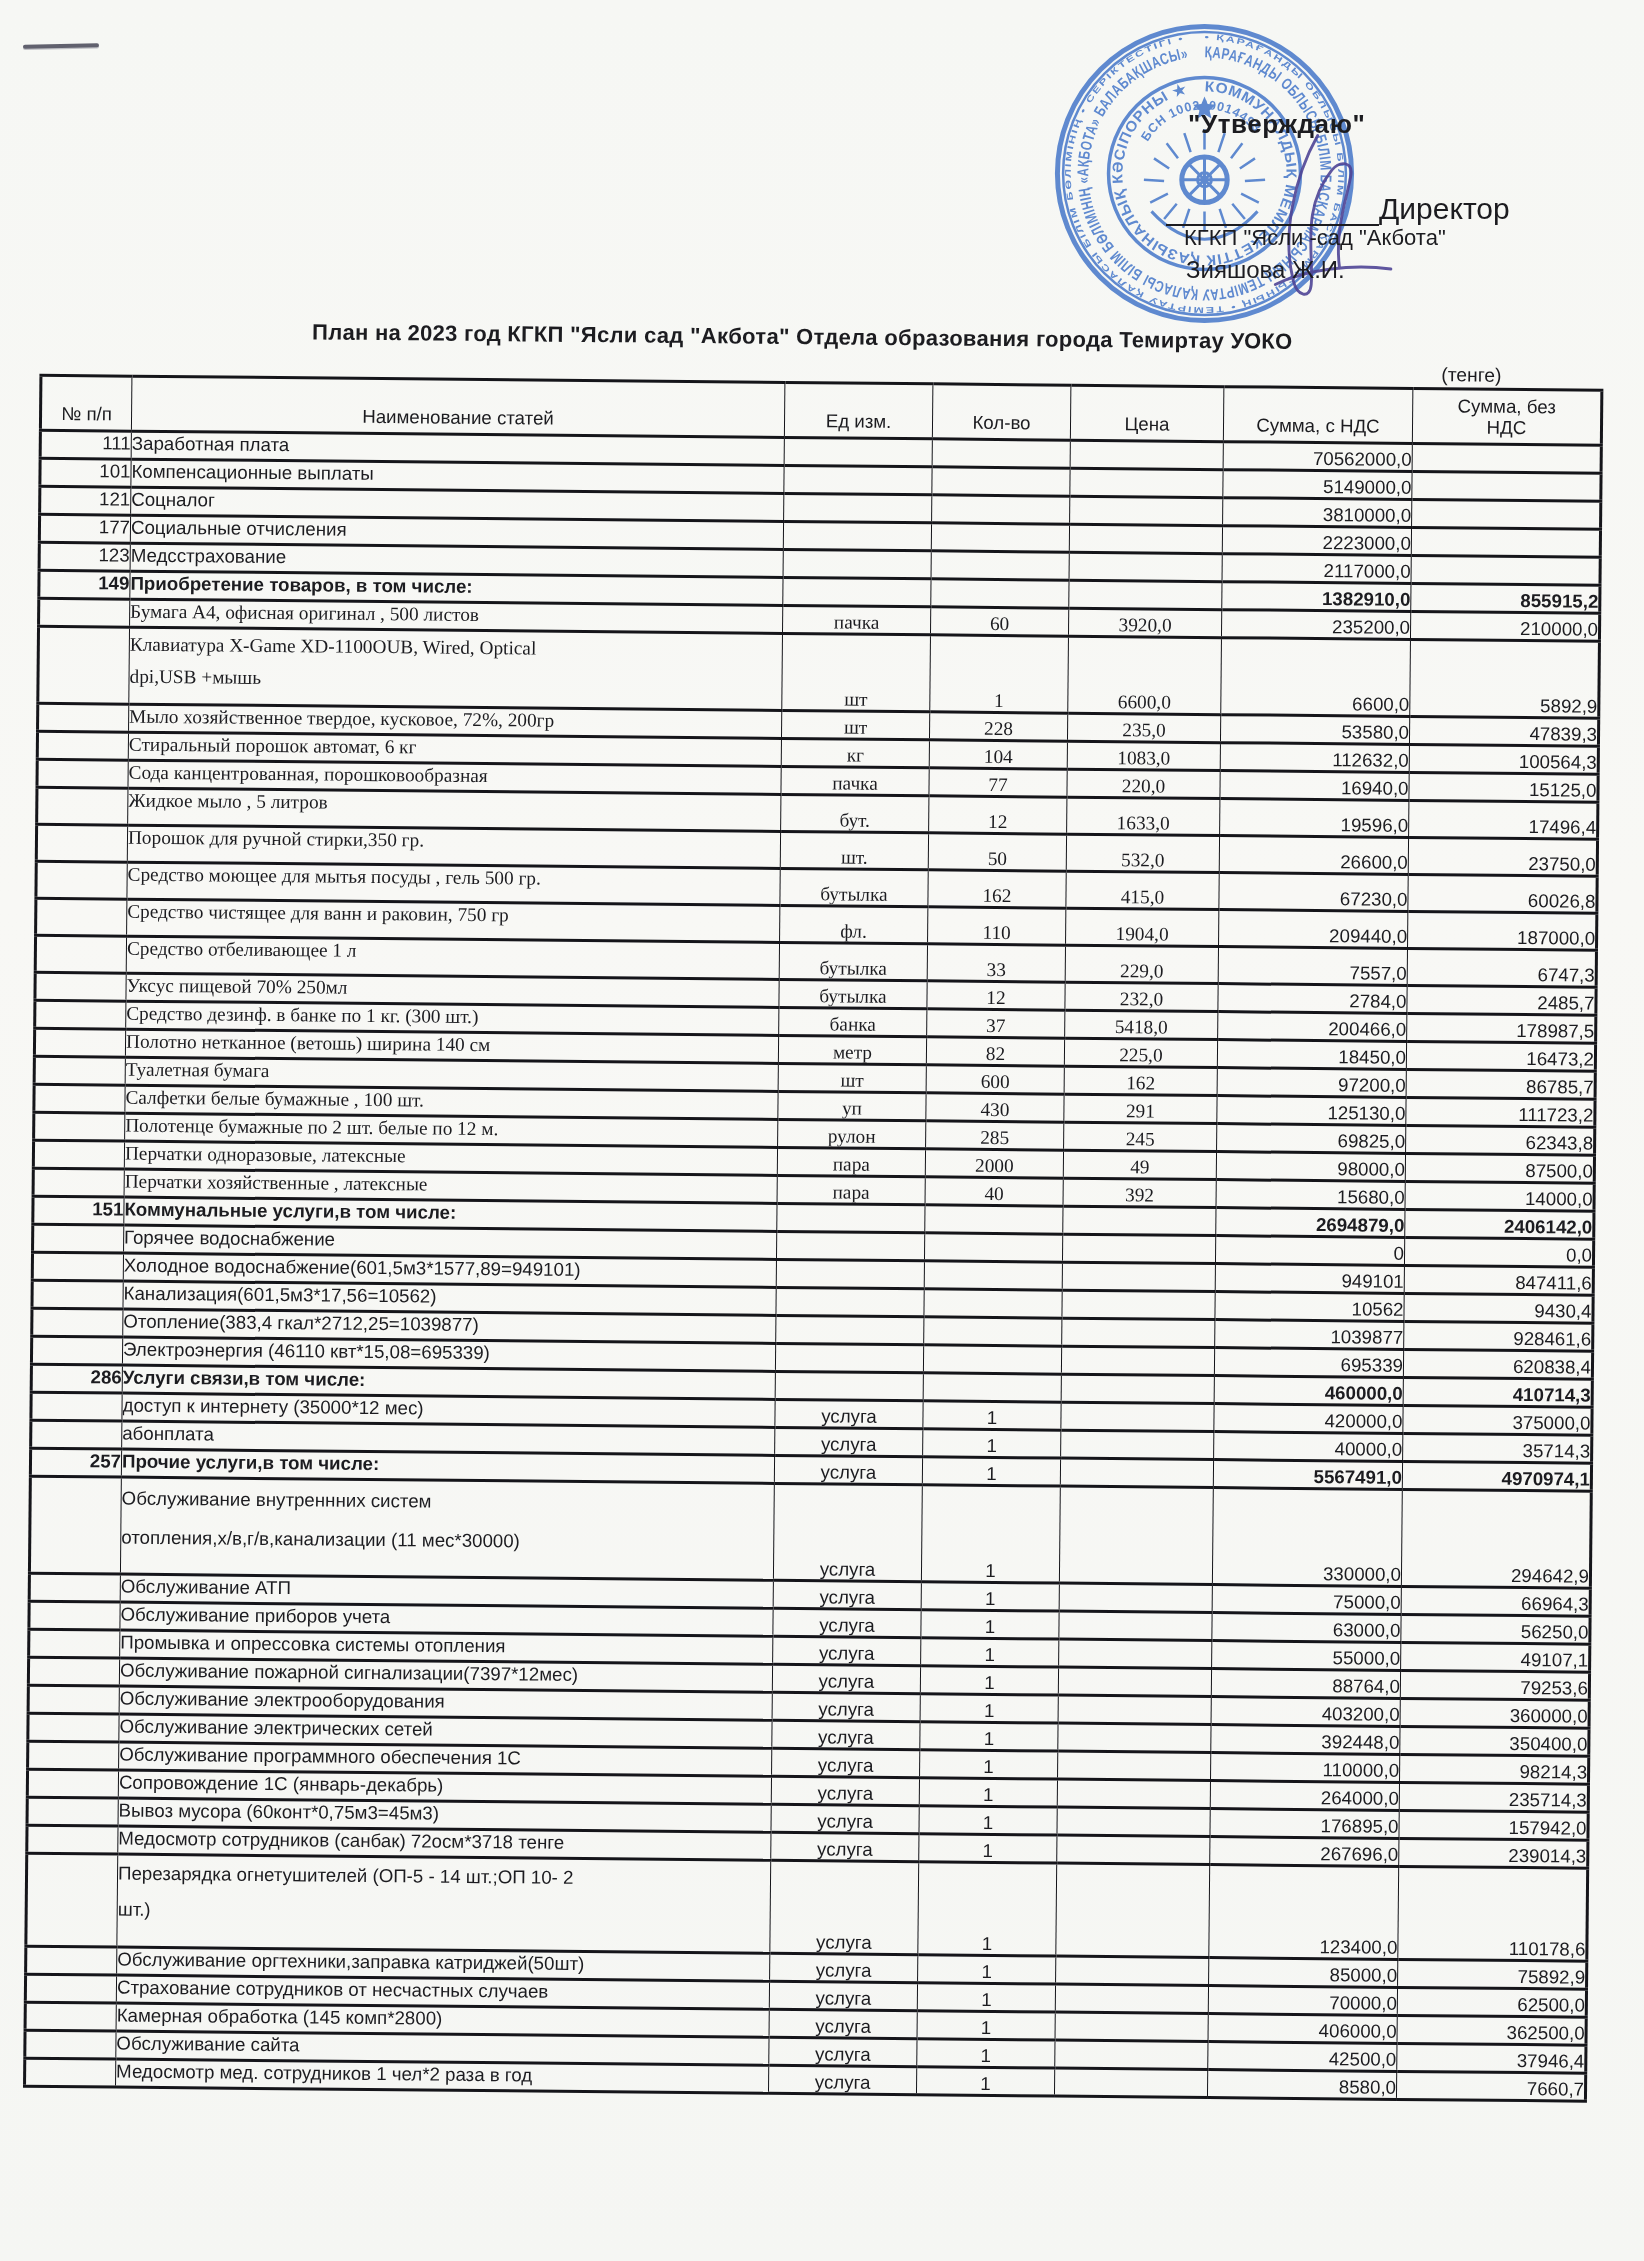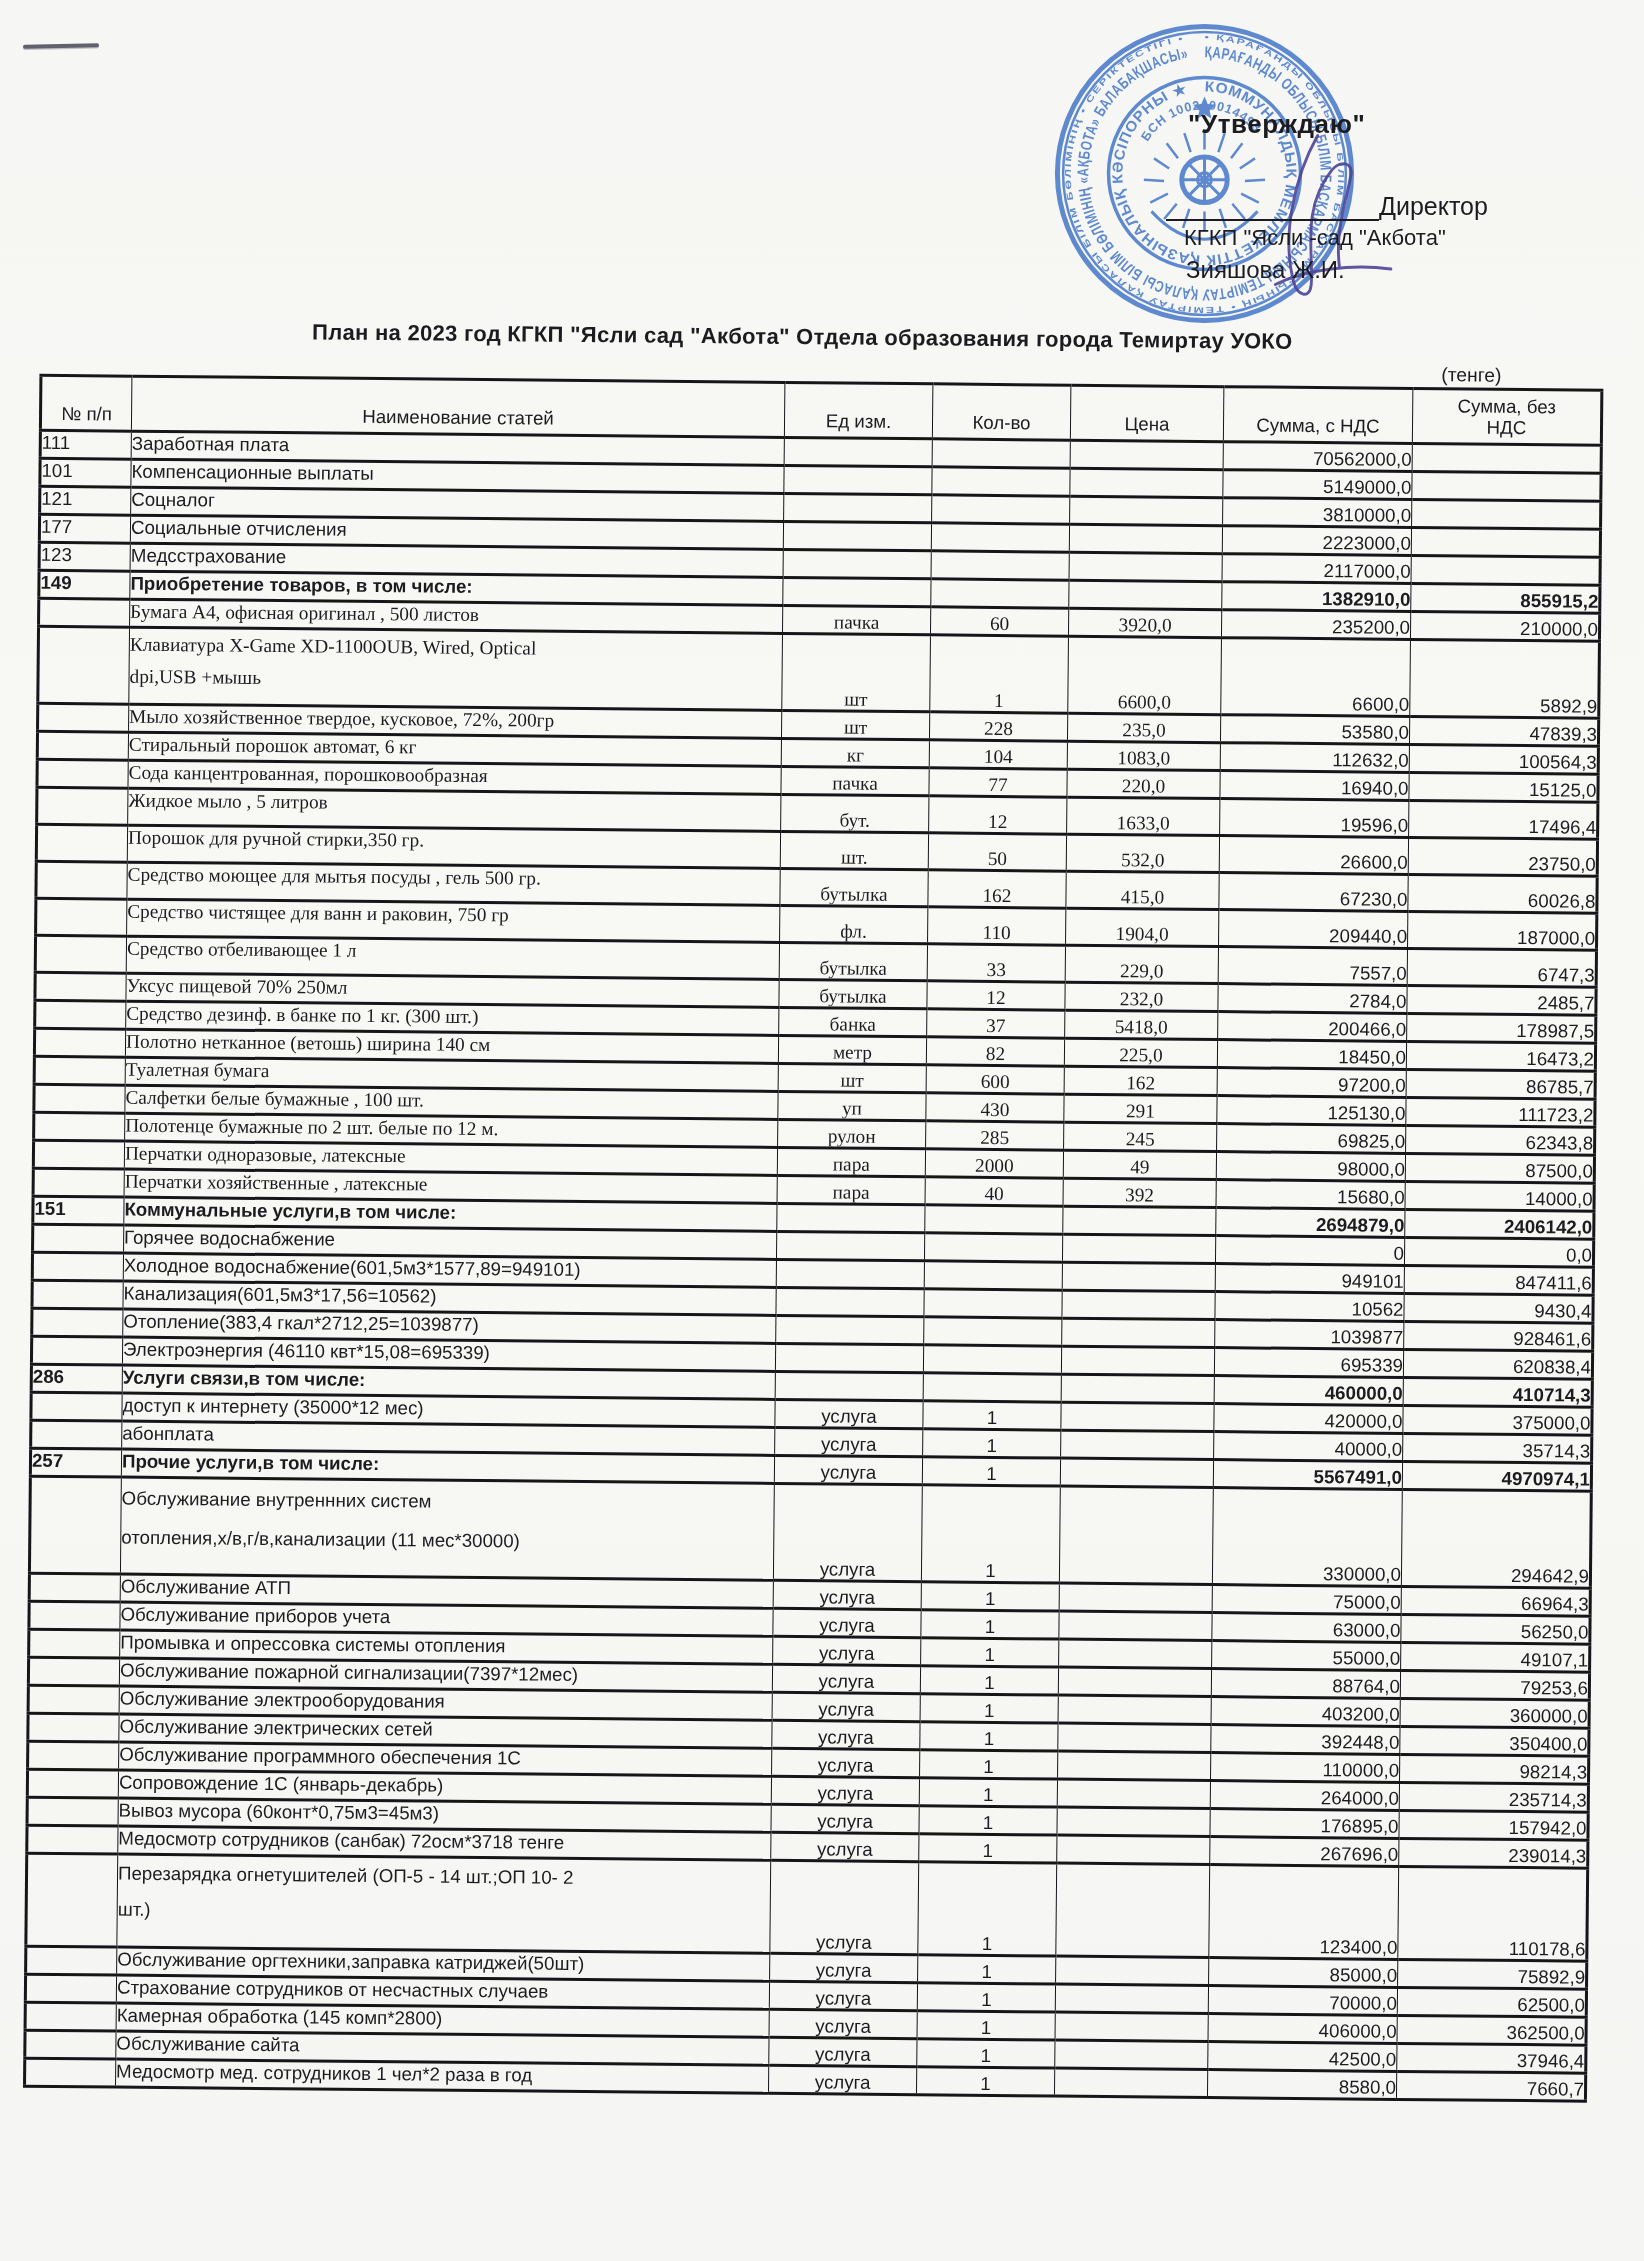--- a/index.html
+++ b/index.html
@@ -14,40 +14,40 @@
   .artifact{position:absolute;left:23px;top:44px;width:76px;height:3.9px;
     background:#61616e;border-radius:2.6px;transform:rotate(-1.2deg);
     box-shadow:0 1.3px 0 rgba(90,90,110,.35)}
 
   
   .approval{position:absolute;left:1024px;top:6.4px;width:612px;height:361px}
   .stamp{position:absolute;left:29px;top:16px;width:303px;height:303px;opacity:.82}
   .stamp *{vector-effect:non-scaling-stroke}
   .signature{position:absolute;left:232px;top:122px;width:167px;height:187px;opacity:.9}
   .approve{position:absolute;left:164px;top:103px;font-size:26px;font-weight:bold;letter-spacing:0.6px}
-  .sigrow{position:absolute;left:142px;top:186px;white-space:nowrap;font-size:25px}
+  .sigrow{position:absolute;left:142px;top:186px;white-space:nowrap;font-size:30px}
   .sigrow .line{display:inline-block;width:213px;border-bottom:2.6px solid #1c1c20;height:22px;vertical-align:bottom}
   .org{position:absolute;left:160px;top:219px;font-size:22px}
   .dirname{position:absolute;left:162px;top:250px;font-size:24px;font-weight:normal}
 
   
   .tilt{position:absolute;left:0;top:317px;width:1644px;transform:rotate(0.55deg);transform-origin:64px 0}
   .doc-title{margin-left:110px;width:1385px;text-align:center;font-size:22px;font-weight:bold;letter-spacing:0.3px}
   .tenge{margin-left:40px;width:1462px;text-align:right;font-size:19.3px;margin-top:7.7px}
 
   table.plan{border-collapse:collapse;margin-left:40px;margin-top:1.3px;table-layout:fixed;
     border:3.9px solid #15151a;background:transparent}
   .plan th,.plan td{border:1.9px solid #15151a;border-top-width:3.2px;border-bottom-width:3.2px;
     padding:0;overflow:hidden}
   .plan thead tr{height:55px}
   .plan th{vertical-align:bottom;font-weight:400;font-size:18.7px;text-align:center;
     padding-bottom:5.2px;white-space:pre-line;line-height:21px;border-bottom-width:3.9px}
   .plan tbody tr{height:28px}
   .plan td{font-size:18.7px;line-height:21px}
-  .c-code{text-align:left;vertical-align:top;padding:1.9px 6.4px 0 0}
+  .c-code{text-align:right;vertical-align:top;padding:1.9px 6.4px 0 0}
   .c-name{text-align:left;vertical-align:top;padding:2.6px 3.9px 1.3px 6.4px;white-space:pre-line}
   .c-unit,.c-qty,.c-price{text-align:center;vertical-align:bottom;padding-bottom:2.6px}
   .c-vat,.c-novat{text-align:right;vertical-align:bottom;padding:0 6.4px 2.6px 0}
   tr.item .c-name,tr.item .c-unit,tr.item .c-qty,tr.item .c-price{
     font-family:"Liberation Serif",serif;font-size:19.3px}
   tr.section{font-weight:bold}
   tr.section .c-unit,tr.section .c-qty{font-weight:400}
 </style>
 </head>
 <body>

